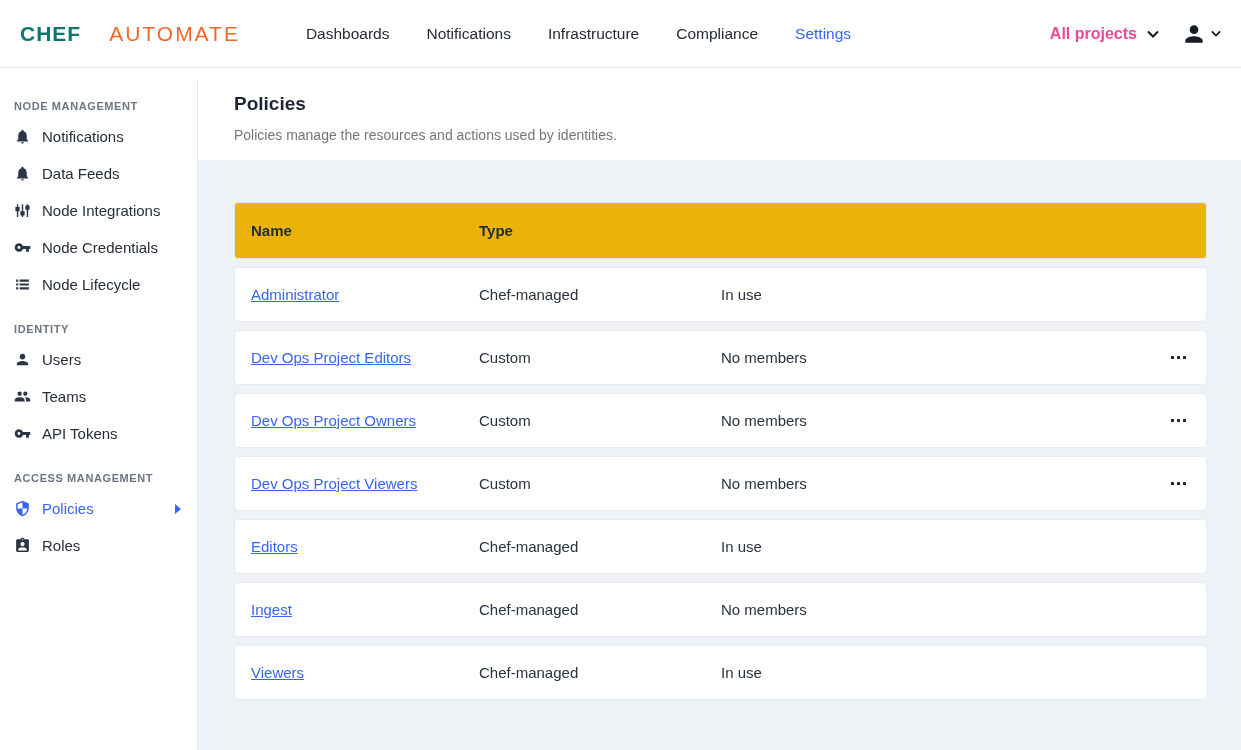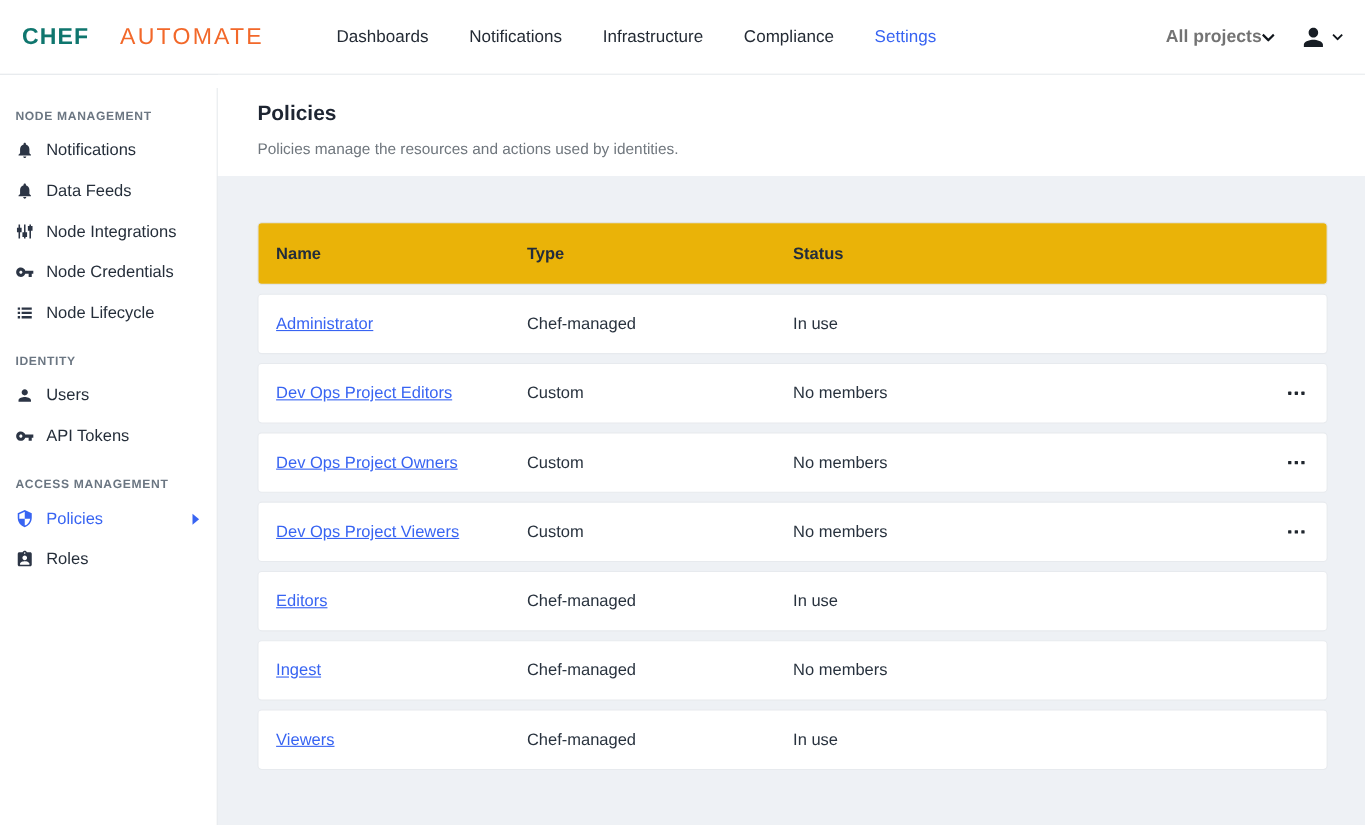--- a/index.html
+++ b/index.html
@@ -9,22 +9,22 @@
   
   .topbar { height:68px; display:flex; align-items:center; padding:0 20px 0 20px;
             background:#fff; border-bottom:1px solid #e3e7ea; }
   .logo { font-size:21px; font-weight:800; letter-spacing:1px; white-space:nowrap; cursor:pointer; }
   .logo .chef { color:#0f766e; }
   .logo .automate { color:#f2682a; font-weight:500; letter-spacing:2px;margin-left:28px; }
   .topnav { display:flex; gap:37px; margin-left:66px; }
   .topnav a { text-decoration:none; color:#242b35; font-size:15.5px; cursor:pointer; }
   .topnav a.active { color:#3864f2; }
   .top-right { margin-left:auto; display:flex; align-items:center; gap:22px; }
-  .proj-select { display:flex; align-items:center; cursor:pointer;
-                 font-size:16px; font-weight:600; color:#737373; }
+  .proj-select { display:flex; align-items:center; gap:10px; cursor:pointer;
+                 font-size:16px; font-weight:600; color:#ec4899; }
   .chev { width:12px; height:8px; }
   .chev polyline { fill:none; stroke:#10151b; stroke-width:2; }
   .user-menu { display:flex; align-items:center; gap:4px; cursor:pointer; }
   .user-menu svg.person { width:26px; height:26px; fill:#171d24; }
   .chev.small { width:10px; height:7px; }
 
   
   .sidebar { position:absolute; left:0; top:80px; width:198px; height:682px;
              background:#fff; border-right:1px solid #e3e7ea; }
   .sec-label { padding:20px 0 6px 14px; font-size:11px; font-weight:600;
@@ -124,20 +124,26 @@
 
   <div class="sec-label">IDENTITY</div>
   <div class="side-item">
     <svg viewBox="0 0 24 24">
         <path d="M12 12c2.21 0 4-1.79 4-4s-1.79-4-4-4-4 1.79-4 4 1.79 4 4 4zm0 2c-2.67 0-8 1.34-8 4v2h16v-2c0-2.66-5.33-4-8-4z"></path>
       </svg>
     <span>Users</span>
   </div>
   <div class="side-item">
     <svg viewBox="0 0 24 24">
+        <path d="M16 11c1.66 0 2.99-1.34 2.99-3S17.66 5 16 5c-1.66 0-3 1.34-3 3s1.34 3 3 3zm-8 0c1.66 0 2.99-1.34 2.99-3S9.66 5 8 5C6.34 5 5 6.34 5 8s1.34 3 3 3zm0 2c-2.33 0-7 1.17-7 3.5V19h14v-2.5c0-2.33-4.67-3.5-7-3.5zm8 0c-.29 0-.62.02-.97.05 1.16.84 1.97 1.97 1.97 3.45V19h6v-2.5c0-2.33-4.67-3.5-7-3.5z"></path>
+      </svg>
+    <span>Teams</span>
+  </div>
+  <div class="side-item">
+    <svg viewBox="0 0 24 24">
         <path d="M12.65 10C11.83 7.67 9.61 6 7 6c-3.31 0-6 2.69-6 6s2.69 6 6 6c2.61 0 4.83-1.67 5.65-4H17v4h4v-4h2v-4H12.65zM7 14c-1.1 0-2-.9-2-2s.9-2 2-2 2 .9 2 2-.9 2-2 2z"></path>
       </svg>
     <span>API Tokens</span>
   </div>
 
   <div class="sec-label">ACCESS MANAGEMENT</div>
   <div class="side-item selected">
     <svg viewBox="0 0 24 24">
         <path d="M12 1L3 5v6c0 5.55 3.84 10.74 9 12 5.16-1.26 9-6.45 9-12V5l-9-4zm0 10.99h7c-.53 4.12-3.28 7.79-7 8.94V12H5V6.3l7-3.11v8.8z"></path>
       </svg>
@@ -156,21 +162,20 @@
   <div class="page-head">
     <div class="page-title">Policies</div>
     <div class="page-sub">Policies manage the resources and actions used by identities.</div>
   </div>
   <div class="content">
     <div class="tbl">
 
       <div class="t-head">
         <div class="c-name">Name</div>
         <div class="c-type">Type</div>
-        <div class="c-status">Status</div>
         <div class="c-actions"></div>
       </div>
 
       <div class="t-row">
         <div class="c-name"><a>Administrator</a></div>
         <div class="c-type">Chef-managed</div>
         <div class="c-status">In use</div>
         <div class="c-actions"></div>
       </div>
 

